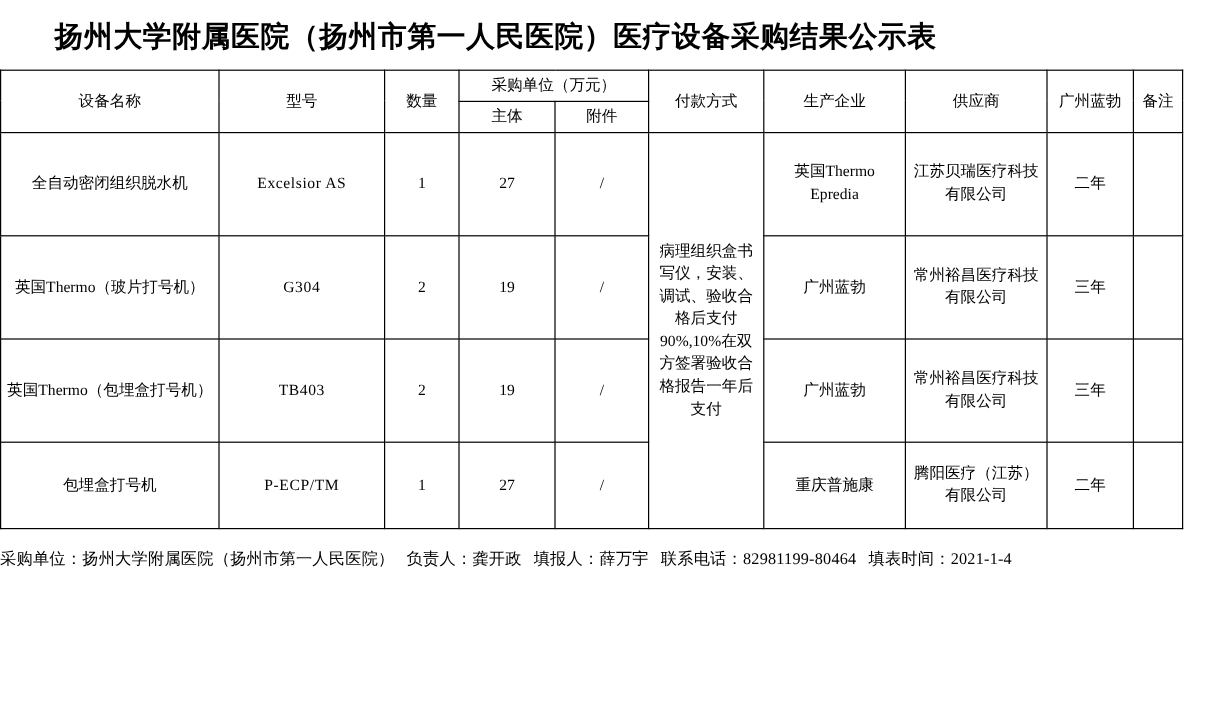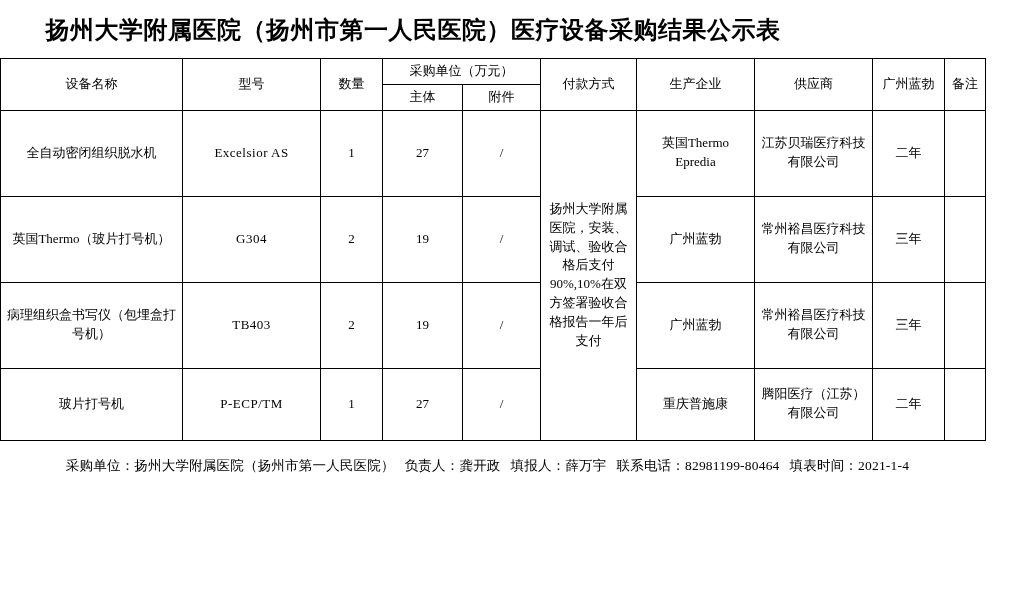--- a/index.html
+++ b/index.html
@@ -71,21 +71,20 @@
     padding: 4px 10px;
   }
   .small-col {
     font-size: 13px;
   }
   .footer {
     margin: 0 auto;
     width: 985px;
     padding-top: 16px;
     font-size: 13.5px;
-    text-align: center;
     font-family: "Liberation Serif", serif;
     color: #000;
     letter-spacing: 0.2px;
   }
   .footer span {
     white-space: nowrap;
   }
   .footer .seg { margin-right: 10px; }
 </style>
 </head>
@@ -125,50 +124,50 @@
         <th class="hdr">附件</th>
       </tr>
     </thead>
     <tbody>
       <tr style="height:86px">
         <td class="cell-name">全自动密闭组织脱水机</td>
         <td class="cell-mono">Excelsior AS</td>
         <td class="small-col">1</td>
         <td class="small-col">27</td>
         <td class="small-col">/</td>
-        <td class="pay-cell" rowspan="4">扬州大学附属医院，安装、调试、验收合格后支付90%,10%在双方签署验收合格报告一年后支付</td>
+        <td class="pay-cell" rowspan="4">病理组织盒书写仪，安装、调试、验收合格后支付90%,10%在双方签署验收合格报告一年后支付</td>
         <td>英国Thermo Epredia</td>
         <td>江苏贝瑞医疗科技有限公司</td>
         <td class="small-col">二年</td>
         <td class="small-col"></td>
       </tr>
       <tr style="height:86px">
         <td class="cell-name">英国Thermo（玻片打号机）</td>
         <td class="cell-mono">G304</td>
         <td class="small-col">2</td>
         <td class="small-col">19</td>
         <td class="small-col">/</td>
         <td>广州蓝勃</td>
         <td>常州裕昌医疗科技有限公司</td>
         <td class="small-col">三年</td>
         <td class="small-col"></td>
       </tr>
       <tr style="height:86px">
-        <td class="cell-name">病理组织盒书写仪（包埋盒打号机）</td>
+        <td class="cell-name">英国Thermo（包埋盒打号机）</td>
         <td class="cell-mono">TB403</td>
         <td class="small-col">2</td>
         <td class="small-col">19</td>
         <td class="small-col">/</td>
         <td>广州蓝勃</td>
         <td>常州裕昌医疗科技有限公司</td>
         <td class="small-col">三年</td>
         <td class="small-col"></td>
       </tr>
       <tr style="height:72px">
-        <td class="cell-name">玻片打号机</td>
+        <td class="cell-name">包埋盒打号机</td>
         <td class="cell-mono">P-ECP/TM</td>
         <td class="small-col">1</td>
         <td class="small-col">27</td>
         <td class="small-col">/</td>
         <td>重庆普施康</td>
         <td>腾阳医疗（江苏）有限公司</td>
         <td class="small-col">二年</td>
         <td class="small-col"></td>
       </tr>
     </tbody>

